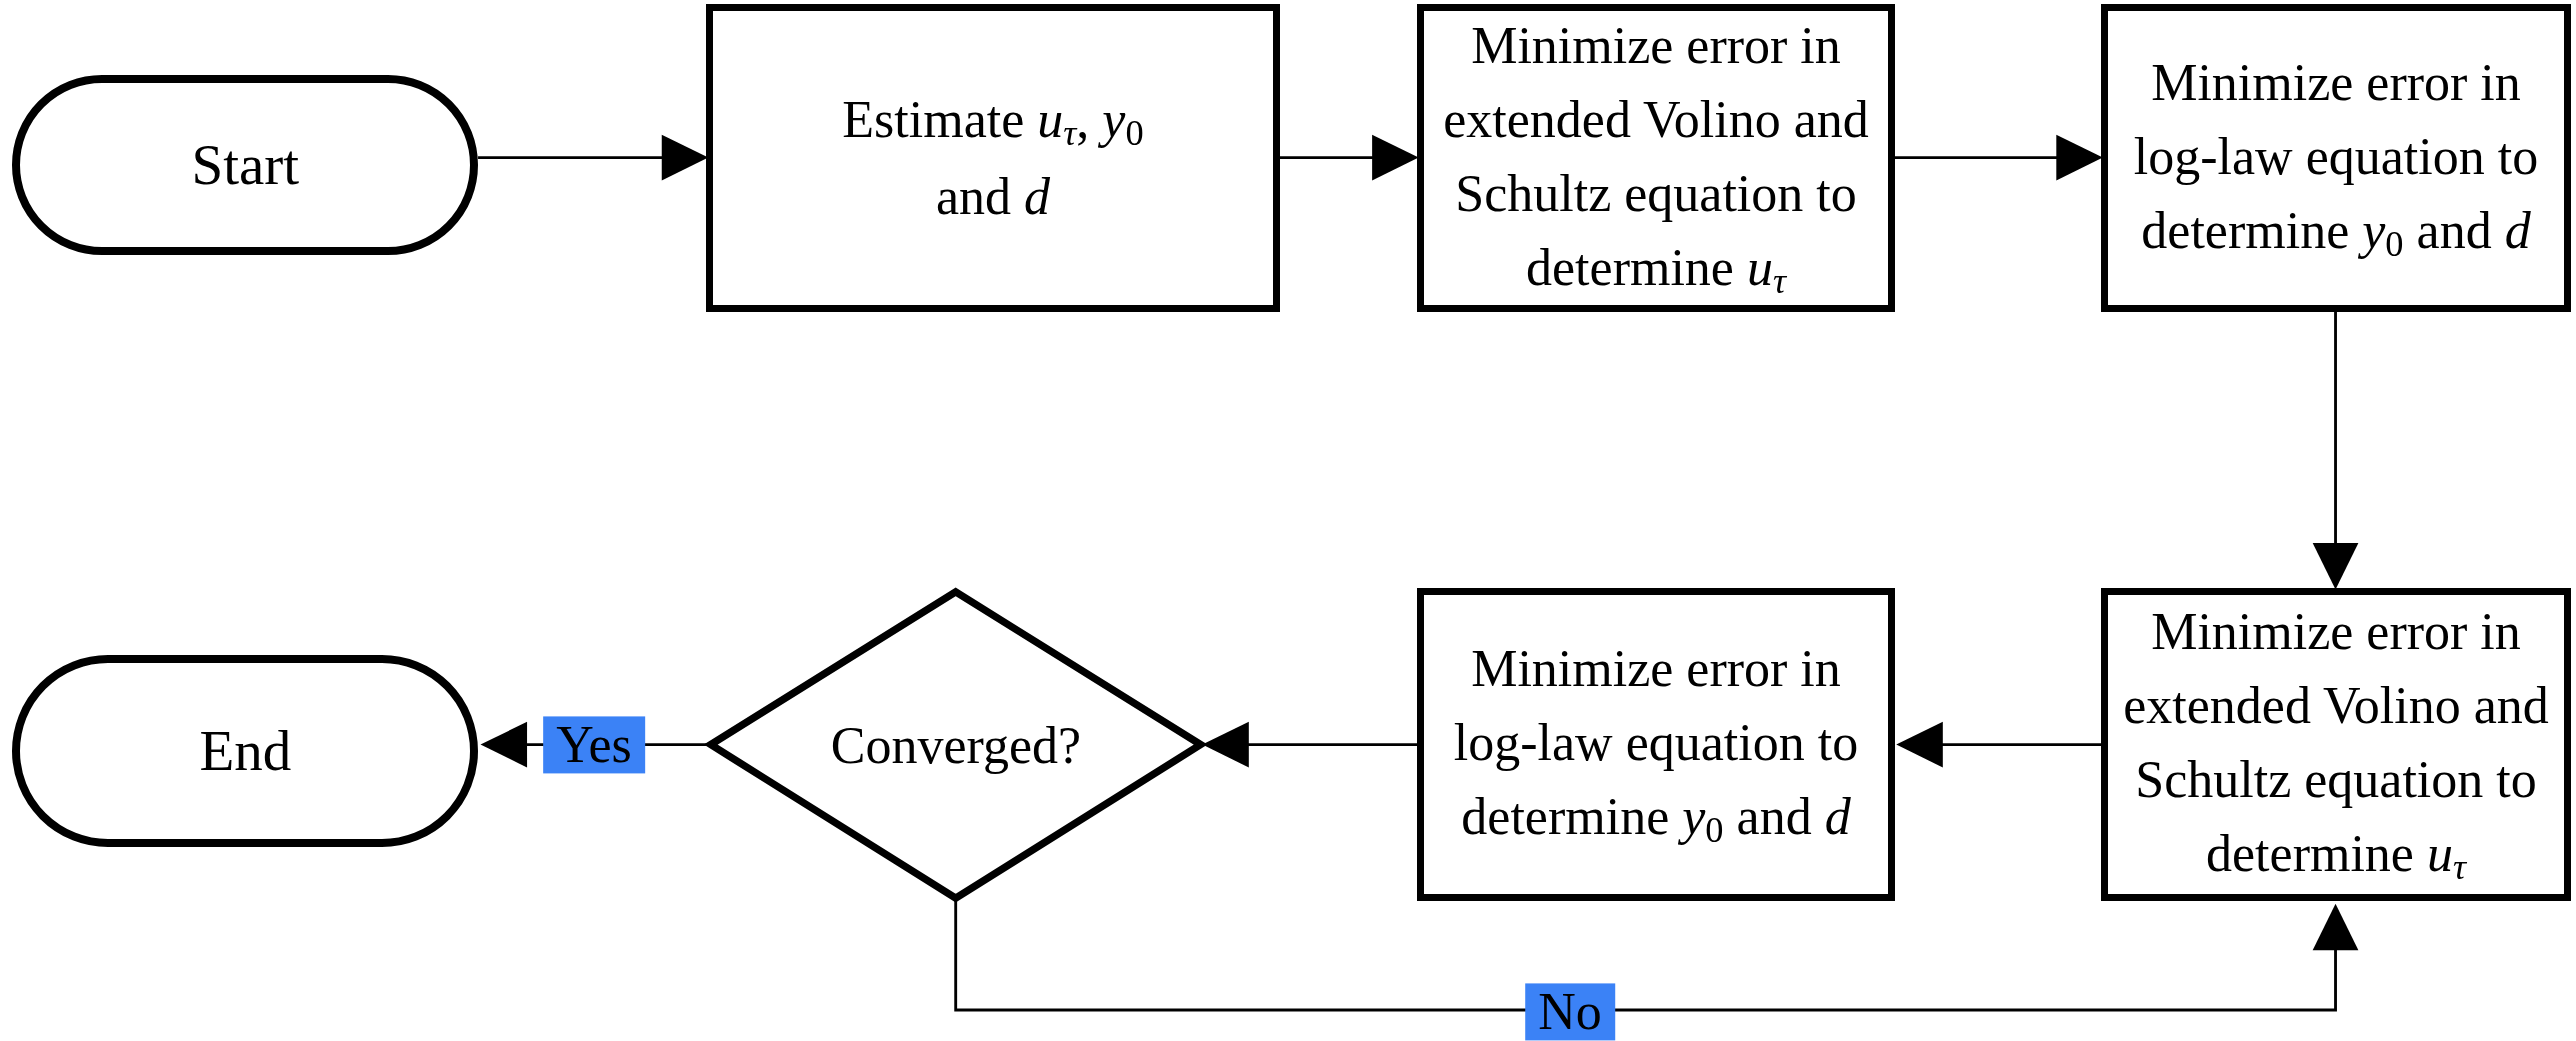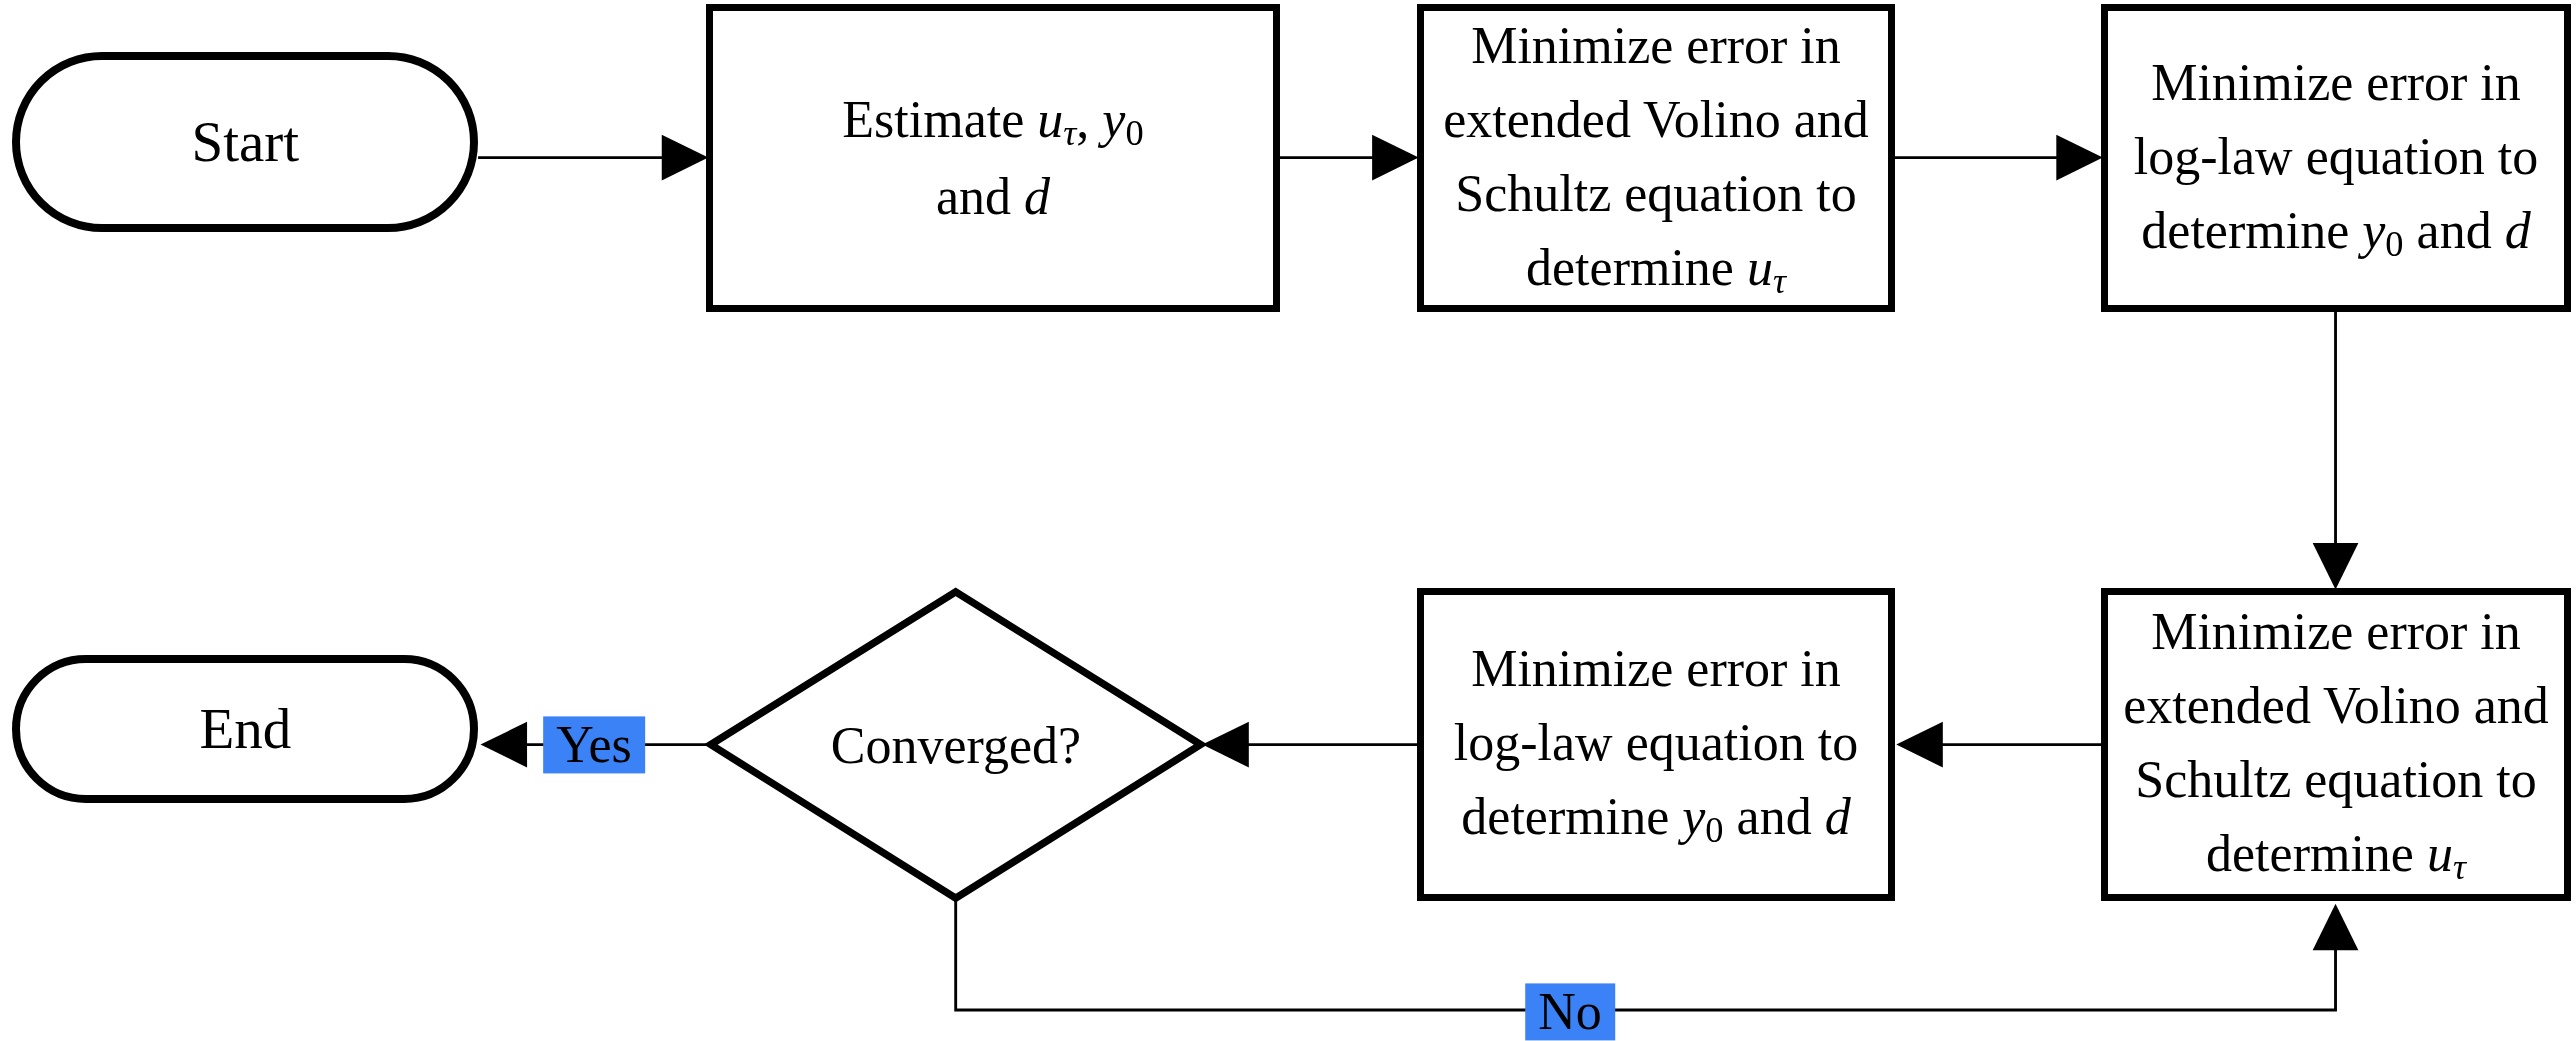--- a/index.html
+++ b/index.html
@@ -97,21 +97,21 @@
 
     <polygon points="1170,725 1470,912 1170,1100 870,912" fill="#ffffff" stroke="#000" stroke-width="9"></polygon>
 
     <line x1="870" y1="912" x2="643" y2="912" stroke="#000" stroke-width="3.5"></line>
     <polygon points="588,912 645,884 645,940" fill="#000"></polygon>
 
     <polyline points="1170,1100 1170,1237 2860,1237 2860,1162" fill="none" stroke="#000" stroke-width="3.5"></polyline>
     <polygon points="2860,1107 2832,1164 2888,1164" fill="#000"></polygon>
   </svg>
 
-  <div class="node stadium" style="left:12.3px; top:52px; width:466px; height:180px;">
+  <div class="node stadium" style="left:12.3px; top:75px; width:466px; height:180px;">
     <span>Start</span>
   </div>
 
   <div class="node process" style="left:706px; top:4.1px; width:574px; height:308px;">
     <div class="line"><span>Estimate </span><span class="it">u</span><span class="sub it">τ</span><span>, </span><span class="it">y</span><span class="sub">0</span></div>
     <div class="line"><span>and </span><span class="it">d</span></div>
   </div>
 
   <div class="node process" style="left:1417px; top:4.1px; width:478px; height:308px;">
     <div class="line">Minimize error in</div>
@@ -134,21 +134,21 @@
   </div>
 
   <div class="node process" style="left:1417px; top:588px; width:478px; height:313px;">
     <div class="line">Minimize error in</div>
     <div class="line">log-law equation to</div>
     <div class="line"><span>determine </span><span class="it">y</span><span class="sub">0</span><span> and </span><span class="it">d</span></div>
   </div>
 
   <div class="decision-label" style="left:760px; top:700px; width:392px; height:90px;">Converged?</div>
 
-  <div class="node stadium" style="left:12.3px; top:655px; width:466px; height:148px;">
+  <div class="node stadium" style="left:12.3px; top:655px; width:466px; height:192px;">
     <span>End</span>
   </div>
 
   <div class="edge-label" style="left:594px; top:745px;">Yes</div>
   <div class="edge-label" style="left:1570px; top:1012px;">No</div>
 
 </div>
 
 
 </body></html>

